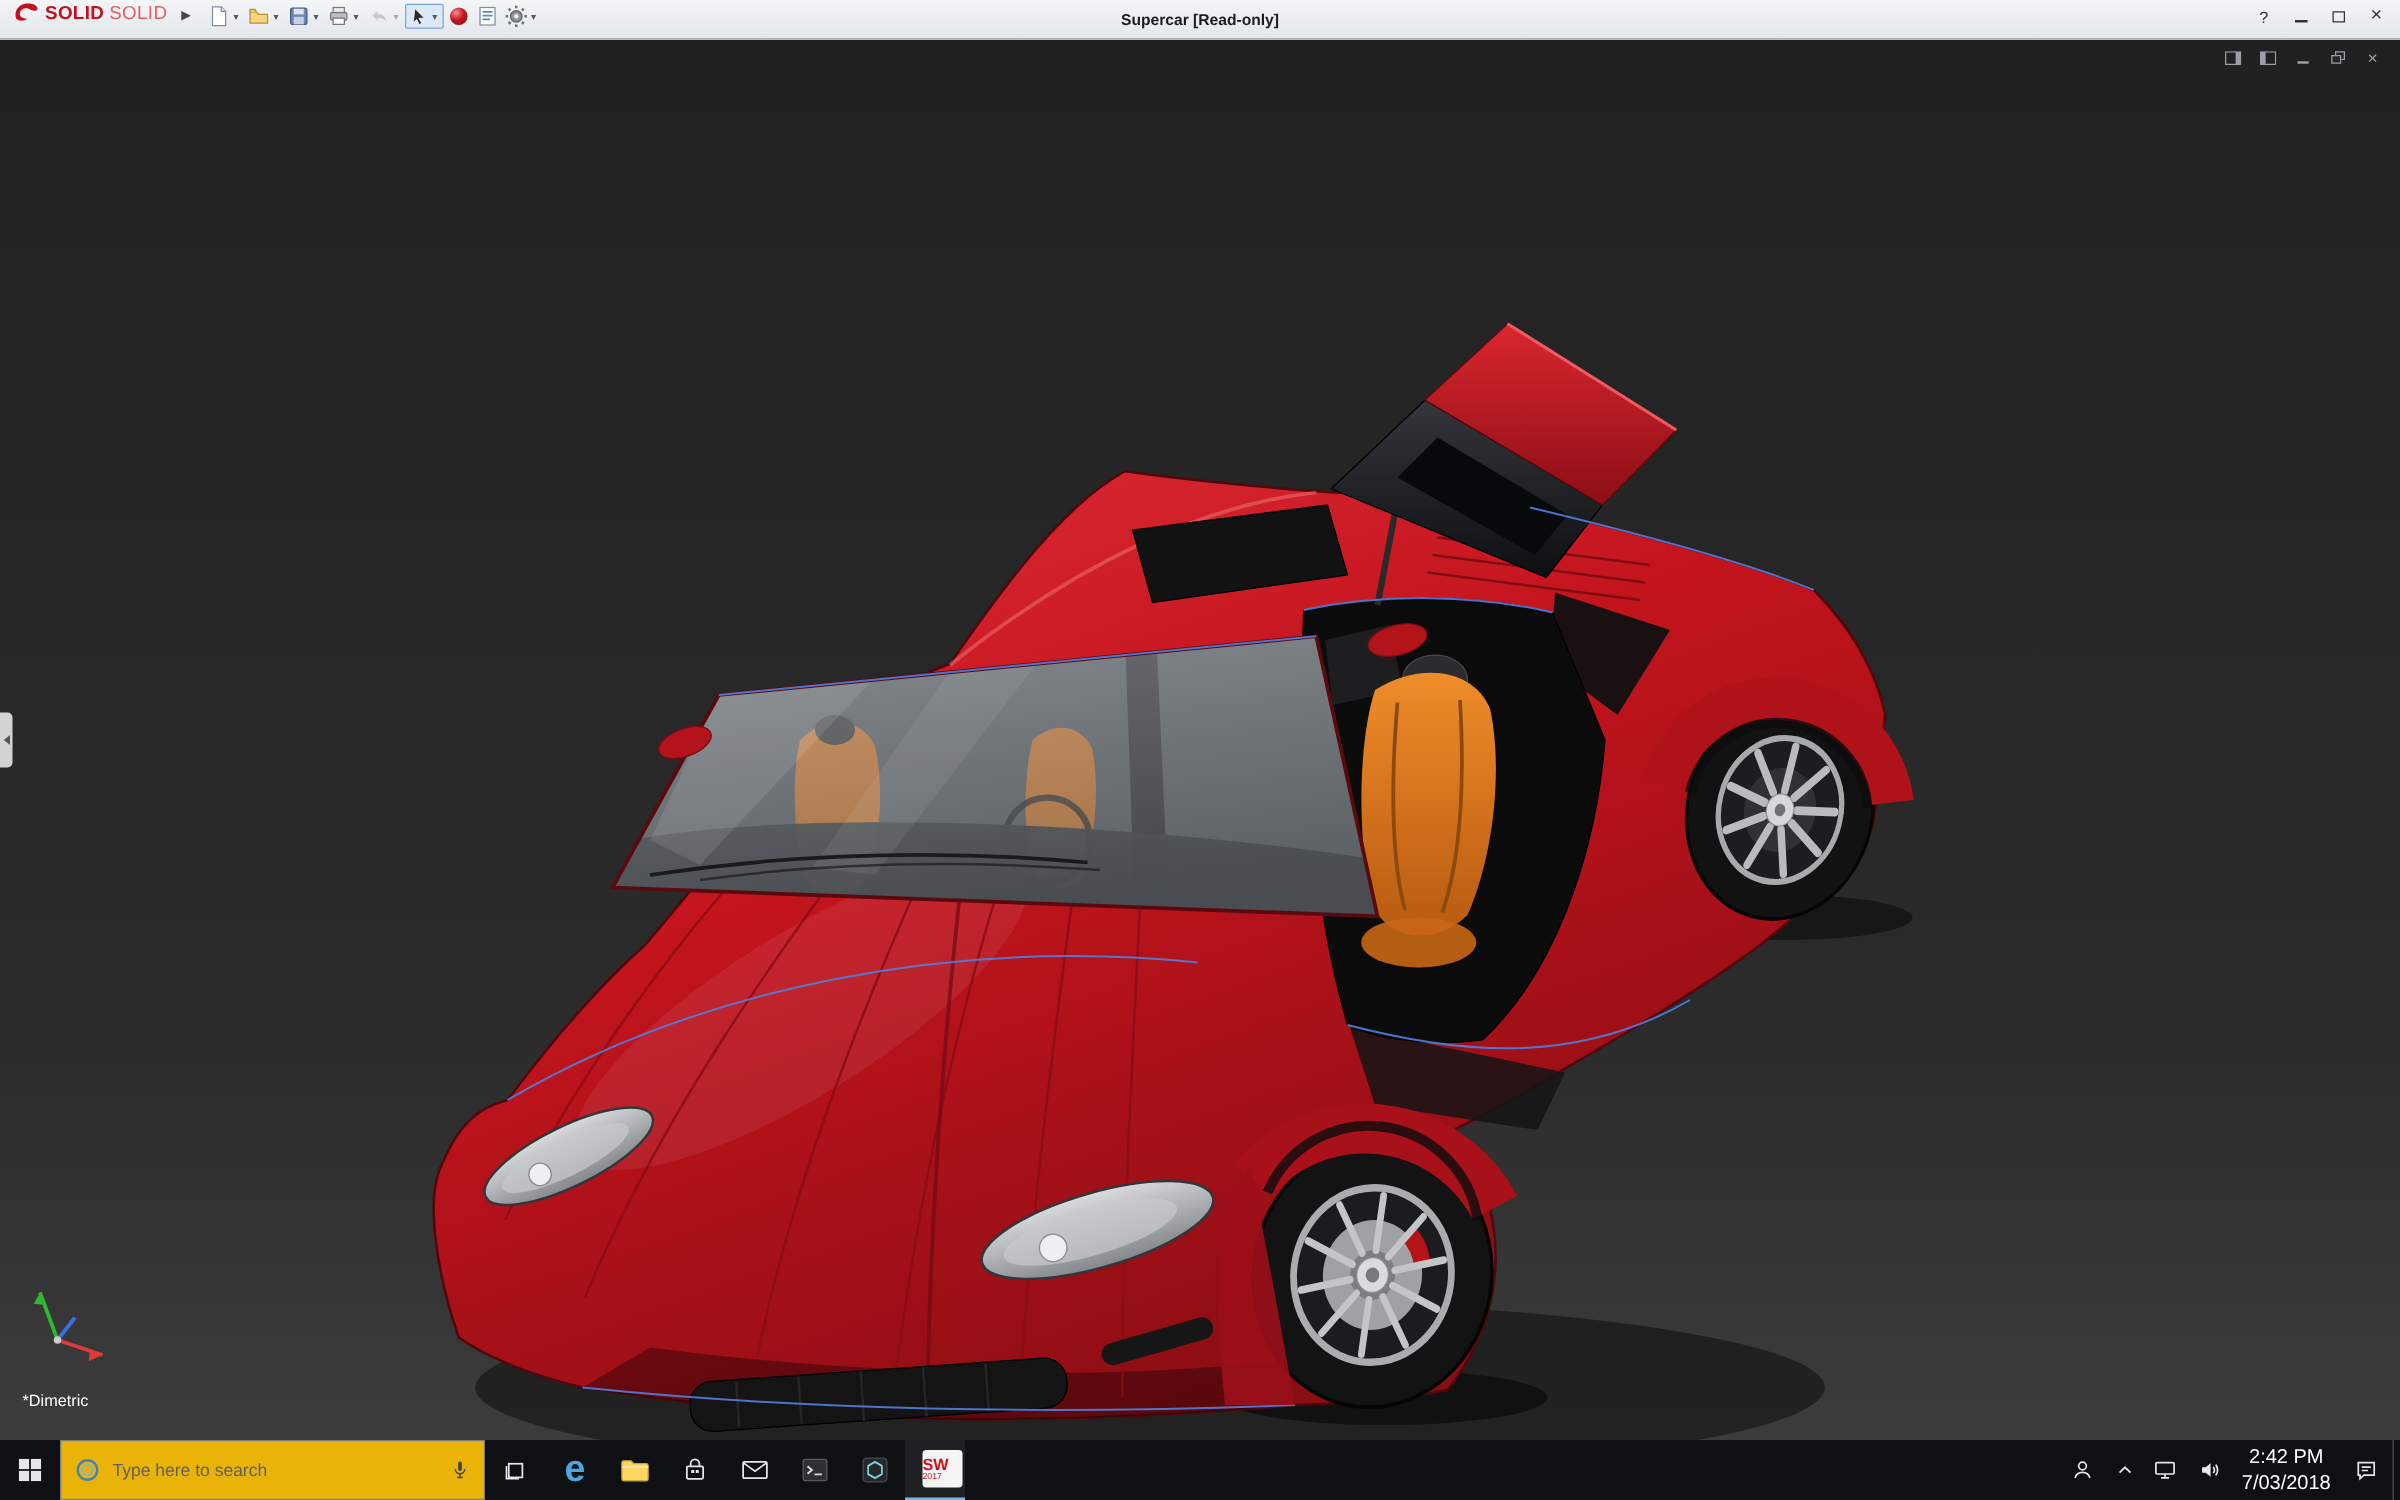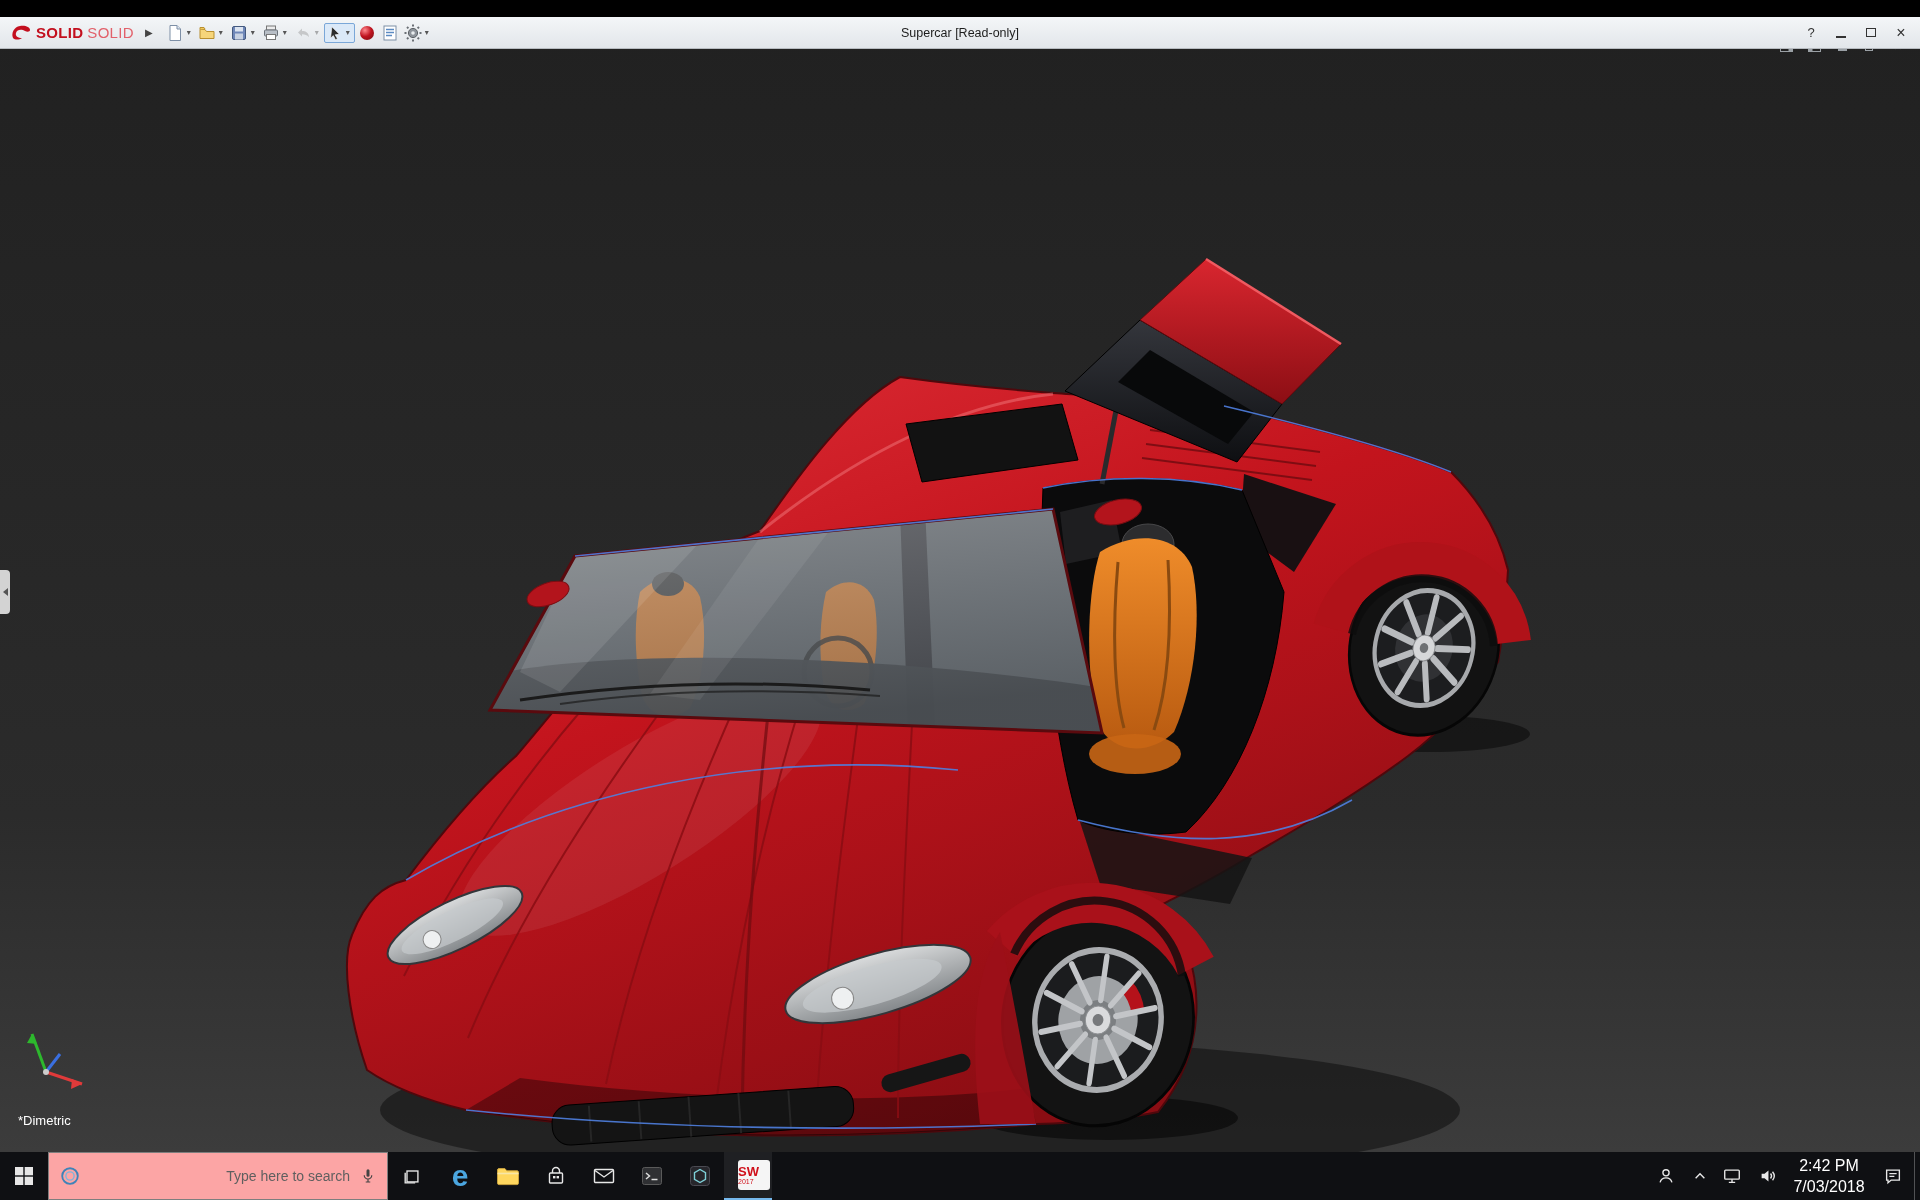--- a/index.html
+++ b/index.html
@@ -1,39 +1,39 @@
 <!DOCTYPE html>
 <html><head>
 <meta charset="utf-8">
 <style>
   * { margin:0; padding:0; box-sizing:border-box; }
   html,body { width:1920px; height:1200px; overflow:hidden; background:#000;
               font-family:"Liberation Sans", sans-serif; }
   #stage { position:relative; width:1920px; height:1200px; }
 
   
-  #titlebar { position:absolute; top:17px; left:0; width:1920px; height:32px;
+  #titlebar { position:absolute; top:0; left:0; width:1920px; height:32px;
     background:linear-gradient(#f4f6f8,#e2e6ea); border-bottom:1px solid #b7bbc0;
-    display:flex; align-items:center; padding:0 4px; z-index:30; }
+    display:flex; align-items:flex-start; padding:0 4px; z-index:30; }
   .logo-wrap { display:flex; align-items:center; gap:4px; padding:0 6px; }
   .logo-solid { font-weight:bold; color:#c30f1e; font-size:15px; letter-spacing:.3px; }
   .logo-works { font-weight:normal; color:#e2606a; font-size:15px; letter-spacing:.3px; }
   .flyout-btn { width:18px; height:24px; display:flex; align-items:center; justify-content:center;
     color:#444; font-size:10px; cursor:default; }
   .tool-group { display:flex; align-items:center; gap:1px; margin-left:6px; }
   .tb-btn { height:26px; display:flex; align-items:center; justify-content:center;
     padding:0 2px; border-radius:2px; }
   .tb-btn svg { display:block; }
   .dd { font-size:8px; color:#555; margin-left:1px; width:8px; text-align:center; }
   .tb-btn.disabled { opacity:.45; }
   .tb-active { display:flex; align-items:center; border:1px solid #7aa7d8;
     background:#dbe9f8; border-radius:2px; padding:1px 2px; }
   #tb-title { position:absolute; left:0; right:0; top:0; height:32px; display:flex;
     align-items:center; justify-content:center; font-size:12.5px; color:#1d1d1d;
-    pointer-events:none; }
+    pointer-events:none;font-weight:bold; }
   .win-controls { margin-left:auto; display:flex; align-items:center; z-index:2; }
   .win-btn { width:30px; height:26px; display:flex; align-items:center; justify-content:center;
     color:#333; font-size:13px; }
   .g-minbar { width:10px; height:2px; background:#333; margin-top:8px; }
   .g-maxbox { width:10px; height:9px; border:1.5px solid #333; }
 
   
   #viewport { position:absolute; top:32px; left:0; width:1920px; height:1120px;
     background:#262626; }
   #viewport svg.scene { position:absolute; inset:0; }
@@ -50,22 +50,22 @@
     background:#d3d3d3; border-radius:0 4px 4px 0; display:flex; align-items:center;
     justify-content:center; z-index:5; }
   #fm-tab i { width:0; height:0; border-top:4px solid transparent; border-bottom:4px solid transparent;
     border-right:5px solid #555; display:block; }
   #orient-label { position:absolute; left:18px; bottom:24px; color:#ffffff; font-size:13px; z-index:5; }
 
   
   #taskbar { position:absolute; bottom:0; left:0; width:1920px; height:48px;
     background:#0f1013; display:flex; align-items:stretch; color:#e8e8e8; z-index:40; }
   .task-btn { width:48px; display:flex; align-items:center; justify-content:center; }
-  #search-box { width:340px; background:#fca5a5; display:flex; align-items:center;
-    gap:9px; padding:6px 10px; border:1px solid #7e7e7e;text-align:right; }
+  #search-box { width:340px; background:#eab308; display:flex; align-items:center;
+    gap:9px; padding:6px 10px; border:1px solid #7e7e7e; }
   #search-box .ph { color:#5f5f5f; font-size:14px; flex:1; white-space:nowrap; }
   .edge-e { font-size:30px; font-weight:bold; color:#4ba6e0; line-height:1; }
   .sw-icon { width:32px; height:30px; background:#f5f5f5; border-radius:3px;
     display:flex; flex-direction:column; align-items:flex-start; justify-content:center;margin-left:12px; }
   .sw-icon .sw1 { color:#d0111b; font-weight:bold; font-size:13px; line-height:13px; }
   .sw-icon .sw2 { color:#d0111b; font-size:7px; line-height:8px; }
   .task-btn.running { background:rgba(255,255,255,.07); border-bottom:2px solid #76b9ed; }
   #tray { margin-left:auto; display:flex; align-items:stretch; }
   .tray-btn { display:flex; align-items:center; justify-content:center; }
   #clock-cell { width:86px; display:flex; flex-direction:column; align-items:center;

